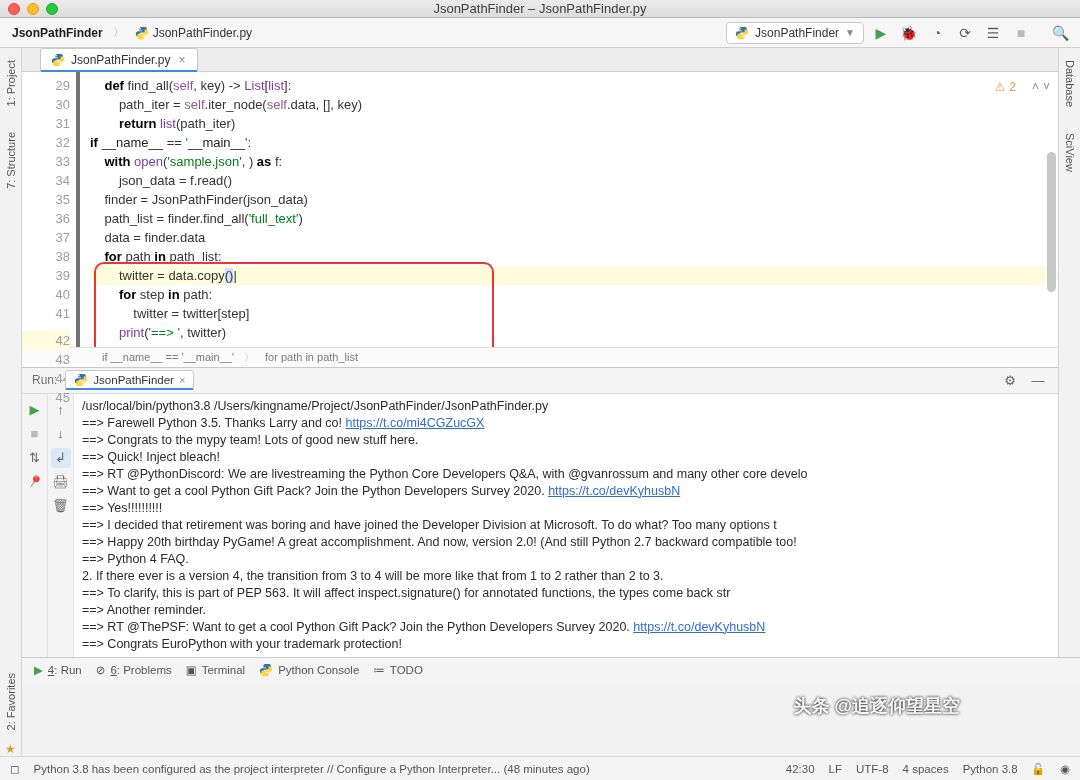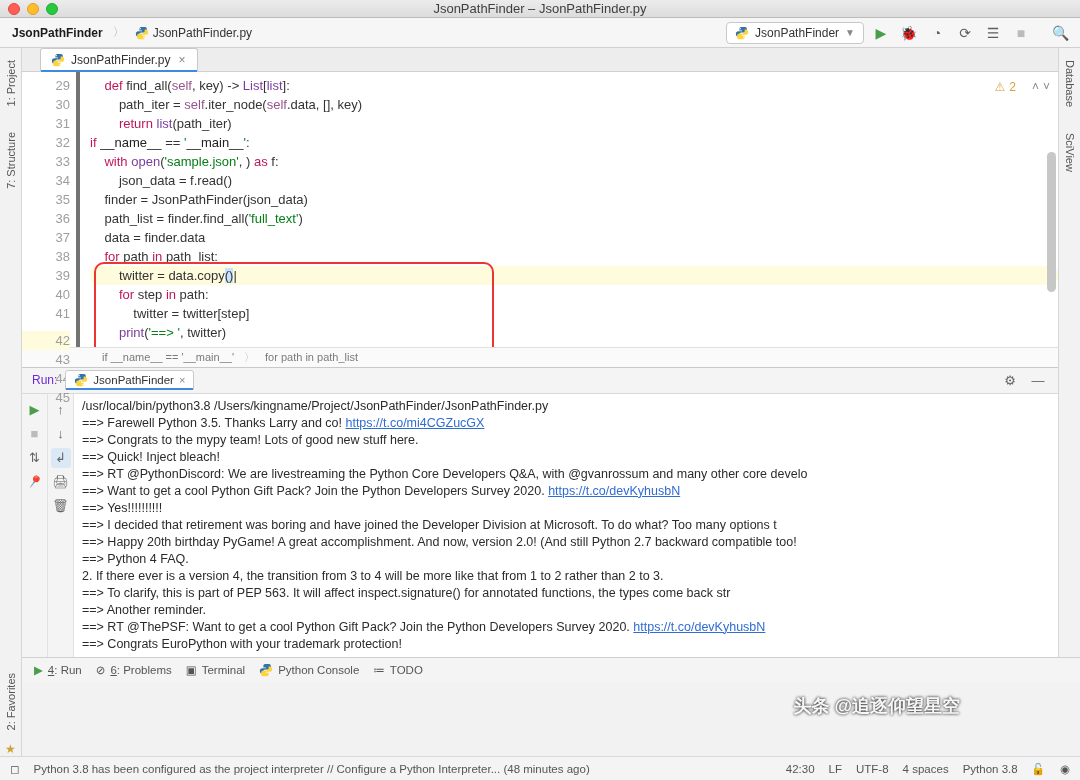--- a/index.html
+++ b/index.html
@@ -30,36 +30,36 @@
 .right-rail .rail-tab { transform: rotate(0deg);}
 .center { flex:1; display:flex; flex-direction:column; min-height:0;}
 .tabs { height:28px; background:#ededed; border-bottom:1px solid #d0d0d0; display:flex; align-items:flex-end; padding-left:18px;}
 .tab { display:flex; align-items:center; gap:6px; background:#fff; border:1px solid #c9c9c9; border-bottom:0; padding:4px 10px; border-radius:3px 3px 0 0; font-size:12px; position:relative;}
 .tab.active::after{content:''; position:absolute; left:0; right:0; bottom:-1px; height:2px; background:#3f8ae0;}
 .tab .close { color:#888; font-size:12px; padding:0 2px;}
 .editor { flex:1 1 auto; display:flex; background:#fff; min-height:0; position:relative;}
 .gutter { width:58px; background:#fff; border-right:4px solid #737373; text-align:right; padding:4px 6px 4px 0; color:#9e9e9e; font:13px/19px Menlo, Consolas, monospace;}
 .code { flex:1; padding:4px 0 4px 10px; font:13px/19px Menlo, Consolas, monospace; position:relative; overflow:hidden;}
 .code pre { white-space: pre; }
-.kw { color:#be185d; font-weight:400;}
+.kw { color:#000000; font-weight:700;}
 .fn { color:#222;}
 .self { color:#94558d;}
 .str { color:#067d17;}
 .bltn { color:#7a3e9d;}
 .hl42 { background:#fffbdd;border-radius:8px;}
 .paren-hl { background:#c8e1ff;}
 .redbox { position:absolute; border:2.5px solid #e33; border-radius:10px; pointer-events:none;}
 .warn-badge { position:absolute; top:6px; right:42px; color:#d5a23c; font-size:12px; display:flex; align-items:center; gap:4px;}
 .updownarrows { position:absolute; top:6px; right:8px; color:#888; display:flex; gap:4px; font-size:12px;}
 .scrollbar { position:absolute; right:2px; top:80px; width:9px; height:140px; background:#c7c7c7; border-radius:5px;}
 .navbar { height:24px; border-top:1px solid #e0e0e0; background:#fafafa; display:flex; align-items:center; padding:0 16px 0 80px; gap:10px; font-size:11px; color:#7b7b7b;}
 .navbar .sep{color:#bdbdbd;}
 .run-panel { height:300px; display:flex; flex-direction:column; border-top:1px solid #c9c9c9; background:#fff;}
 .run-header { height:26px; display:flex; align-items:center; padding:0 10px; background:#f4f4f4; border-bottom:1px solid #dadada; gap:8px;}
-.run-header .title { font-size:12px; color:#6d28d9;text-align:center;}
+.run-header .title { font-size:12px; color:#737373;text-align:center;}
 .run-tab { display:flex; align-items:center; gap:5px; background:#fff; border:1px solid #c9c9c9; padding:2px 8px; border-radius:3px 3px 0 0; font-size:11.5px; position:relative;}
 .run-tab .close{color:#888; font-size:11px;}
 .run-tab::after{content:''; position:absolute; left:0; right:0; bottom:-1px; height:2px; background:#3f8ae0;}
 .run-header .spacer{flex:1;}
 .run-body { flex:1; display:flex; min-height:0;}
 .run-toolcol { width:26px; background:#f4f4f4; border-right:1px solid #e2e2e2; display:flex; flex-direction:column; align-items:center; gap:4px; padding:6px 0;}
 .run-toolcol2 { width:26px; background:#f4f4f4; border-right:1px solid #e2e2e2; display:flex; flex-direction:column; align-items:center; gap:4px; padding:6px 0;}
 .rtbtn { width:20px; height:20px; display:flex; align-items:center; justify-content:center; color:#666; font-size:13px; border-radius:3px;}
 .rtbtn.green{color:#4a9e4a;}
 .rtbtn.pin{transform:rotate(35deg);}

